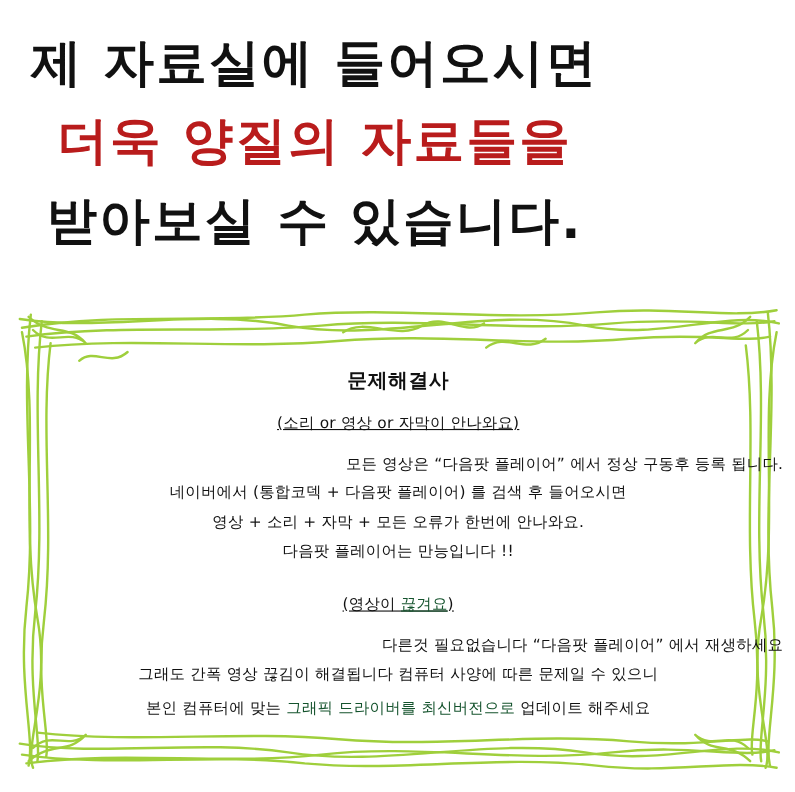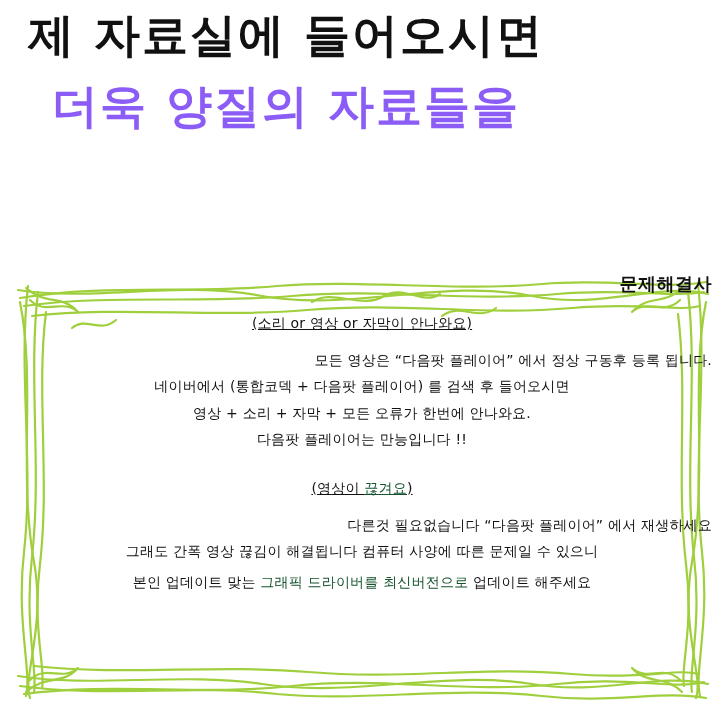--- a/index.html
+++ b/index.html
@@ -18,36 +18,36 @@
   .page {
     position: relative;
     width: 723px;
     height: 720px;
     background: #ffffff;
   }
 
   
   .headline {
     position: absolute;
-    top: 0;
+    top: 22px;
     left: 0;
     width: 572px;
     text-align: center;
   }
   .headline .line {
     font-family: "DejaVu Sans", sans-serif;
     font-size: 46px;
     font-weight: 700;
     letter-spacing: 2px;
     line-height: 1.55;
     color: #111111;
     white-space: nowrap;
   }
   .headline .line.accent {
-    color: #8b5cf6;
+    color: #b91c1c;
   }
 
   
   .frame {
     position: absolute;
     left: 12px;
     top: 272px;
     width: 700px;
     height: 434px;
   }
@@ -64,22 +64,22 @@
     top: 272px;
     width: 700px;
     height: 434px;
     text-align: center;
   }
   .content .title {
     font-family: "DejaVu Sans", sans-serif;
     font-size: 18px;
     font-weight: 700;
     color: #111111;
+    margin-top: 62px;
     letter-spacing: 0.5px;
-    text-align: right;
   }
   .content p {
     margin: 0;
     font-family: "DejaVu Sans", sans-serif;
     font-size: 14px;
     font-weight: 400;
     line-height: 1.9;
     color: #111111;
     letter-spacing: 0.2px;
   }
@@ -99,20 +99,21 @@
   .seg-blk { color: #111111; }
 </style>
 </head>
 <body>
 
 <div class="page">
 
   <div class="headline">
     <div class="line">제 자료실에 들어오시면</div>
     <div class="line accent">더욱 양질의 자료들을</div>
+    <div class="line">받아보실 수 있습니다.</div>
   </div>
 
   <div class="frame">
     <svg viewBox="0 0 700 434" xmlns="http://www.w3.org/2000/svg" aria-hidden="true">
       <g fill="none" stroke="#9acd32" stroke-width="2.2" stroke-linecap="round" stroke-linejoin="round" opacity="0.95">
 
         <path d="M8,26 C90,12 180,22 265,14 C350,7 440,20 530,12 C600,6 650,18 694,10"></path>
         <path d="M12,34 C100,22 190,32 280,24 C370,16 455,30 545,22 C615,16 660,26 692,20"></path>
         <path d="M6,18 C80,30 170,8 250,24 C340,40 430,6 520,24 C590,38 645,10 696,22"></path>
         <path d="M20,44 C110,34 200,46 295,38 C390,30 470,44 560,36 C630,30 665,40 688,34"></path>
@@ -156,17 +157,17 @@
     <p class="red">다음팟 플레이어는 만능입니다 !!</p>
 
     <p class="sub-q gap-lg">
       <span>(영상이 </span><span class="seg-red u">끊겨요</span><span>)</span>
     </p>
 
     <p class="blk gap-md">다른것 필요없습니다  “다음팟 플레이어” 에서 재생하세요</p>
     <p class="blk">그래도 간폭 영상 끊김이 해결됩니다 컴퓨터 사양에 따른 문제일 수 있으니</p>
 
     <p class="gap-sm">
-      <span class="seg-blk">본인 업데이트 맞는 </span><span class="seg-red">그래픽 드라이버를 최신버전으로</span><span class="seg-blk"> 업데이트 해주세요</span>
+      <span class="seg-blk">본인 컴퓨터에 맞는 </span><span class="seg-red">그래픽 드라이버를 최신버전으로</span><span class="seg-blk"> 업데이트 해주세요</span>
     </p>
   </div>
 
 </div>
 
 </body></html>

